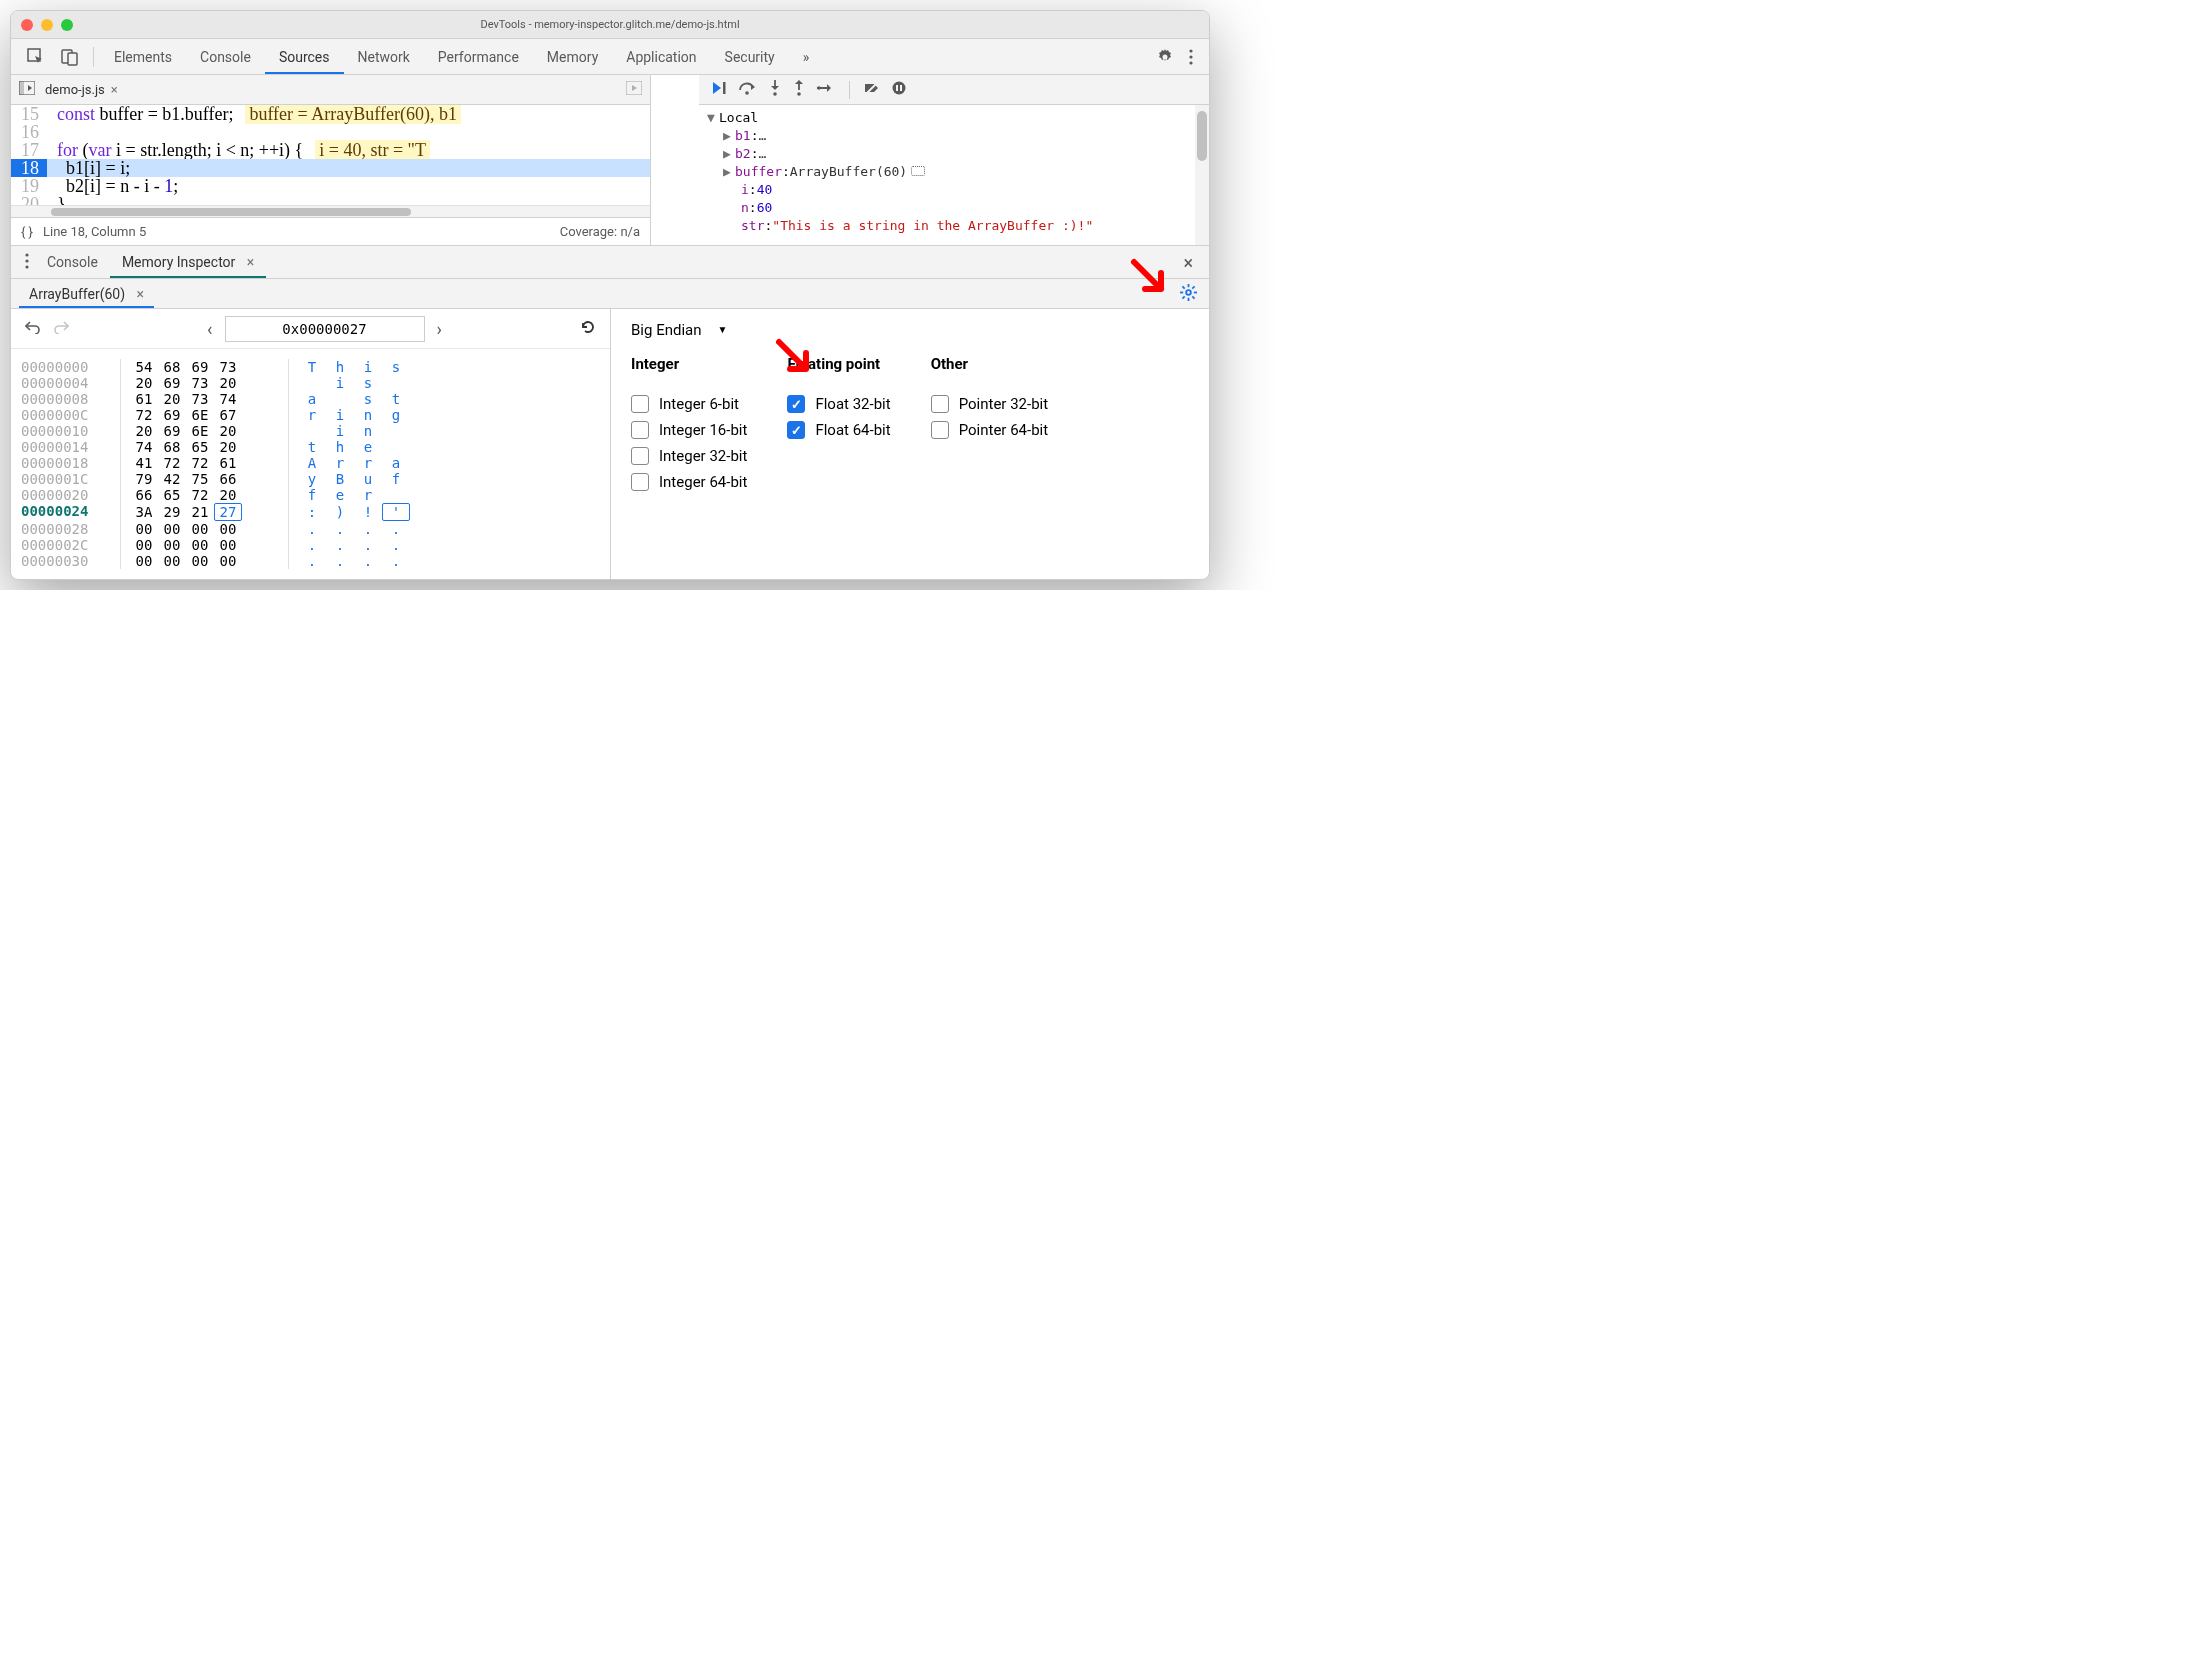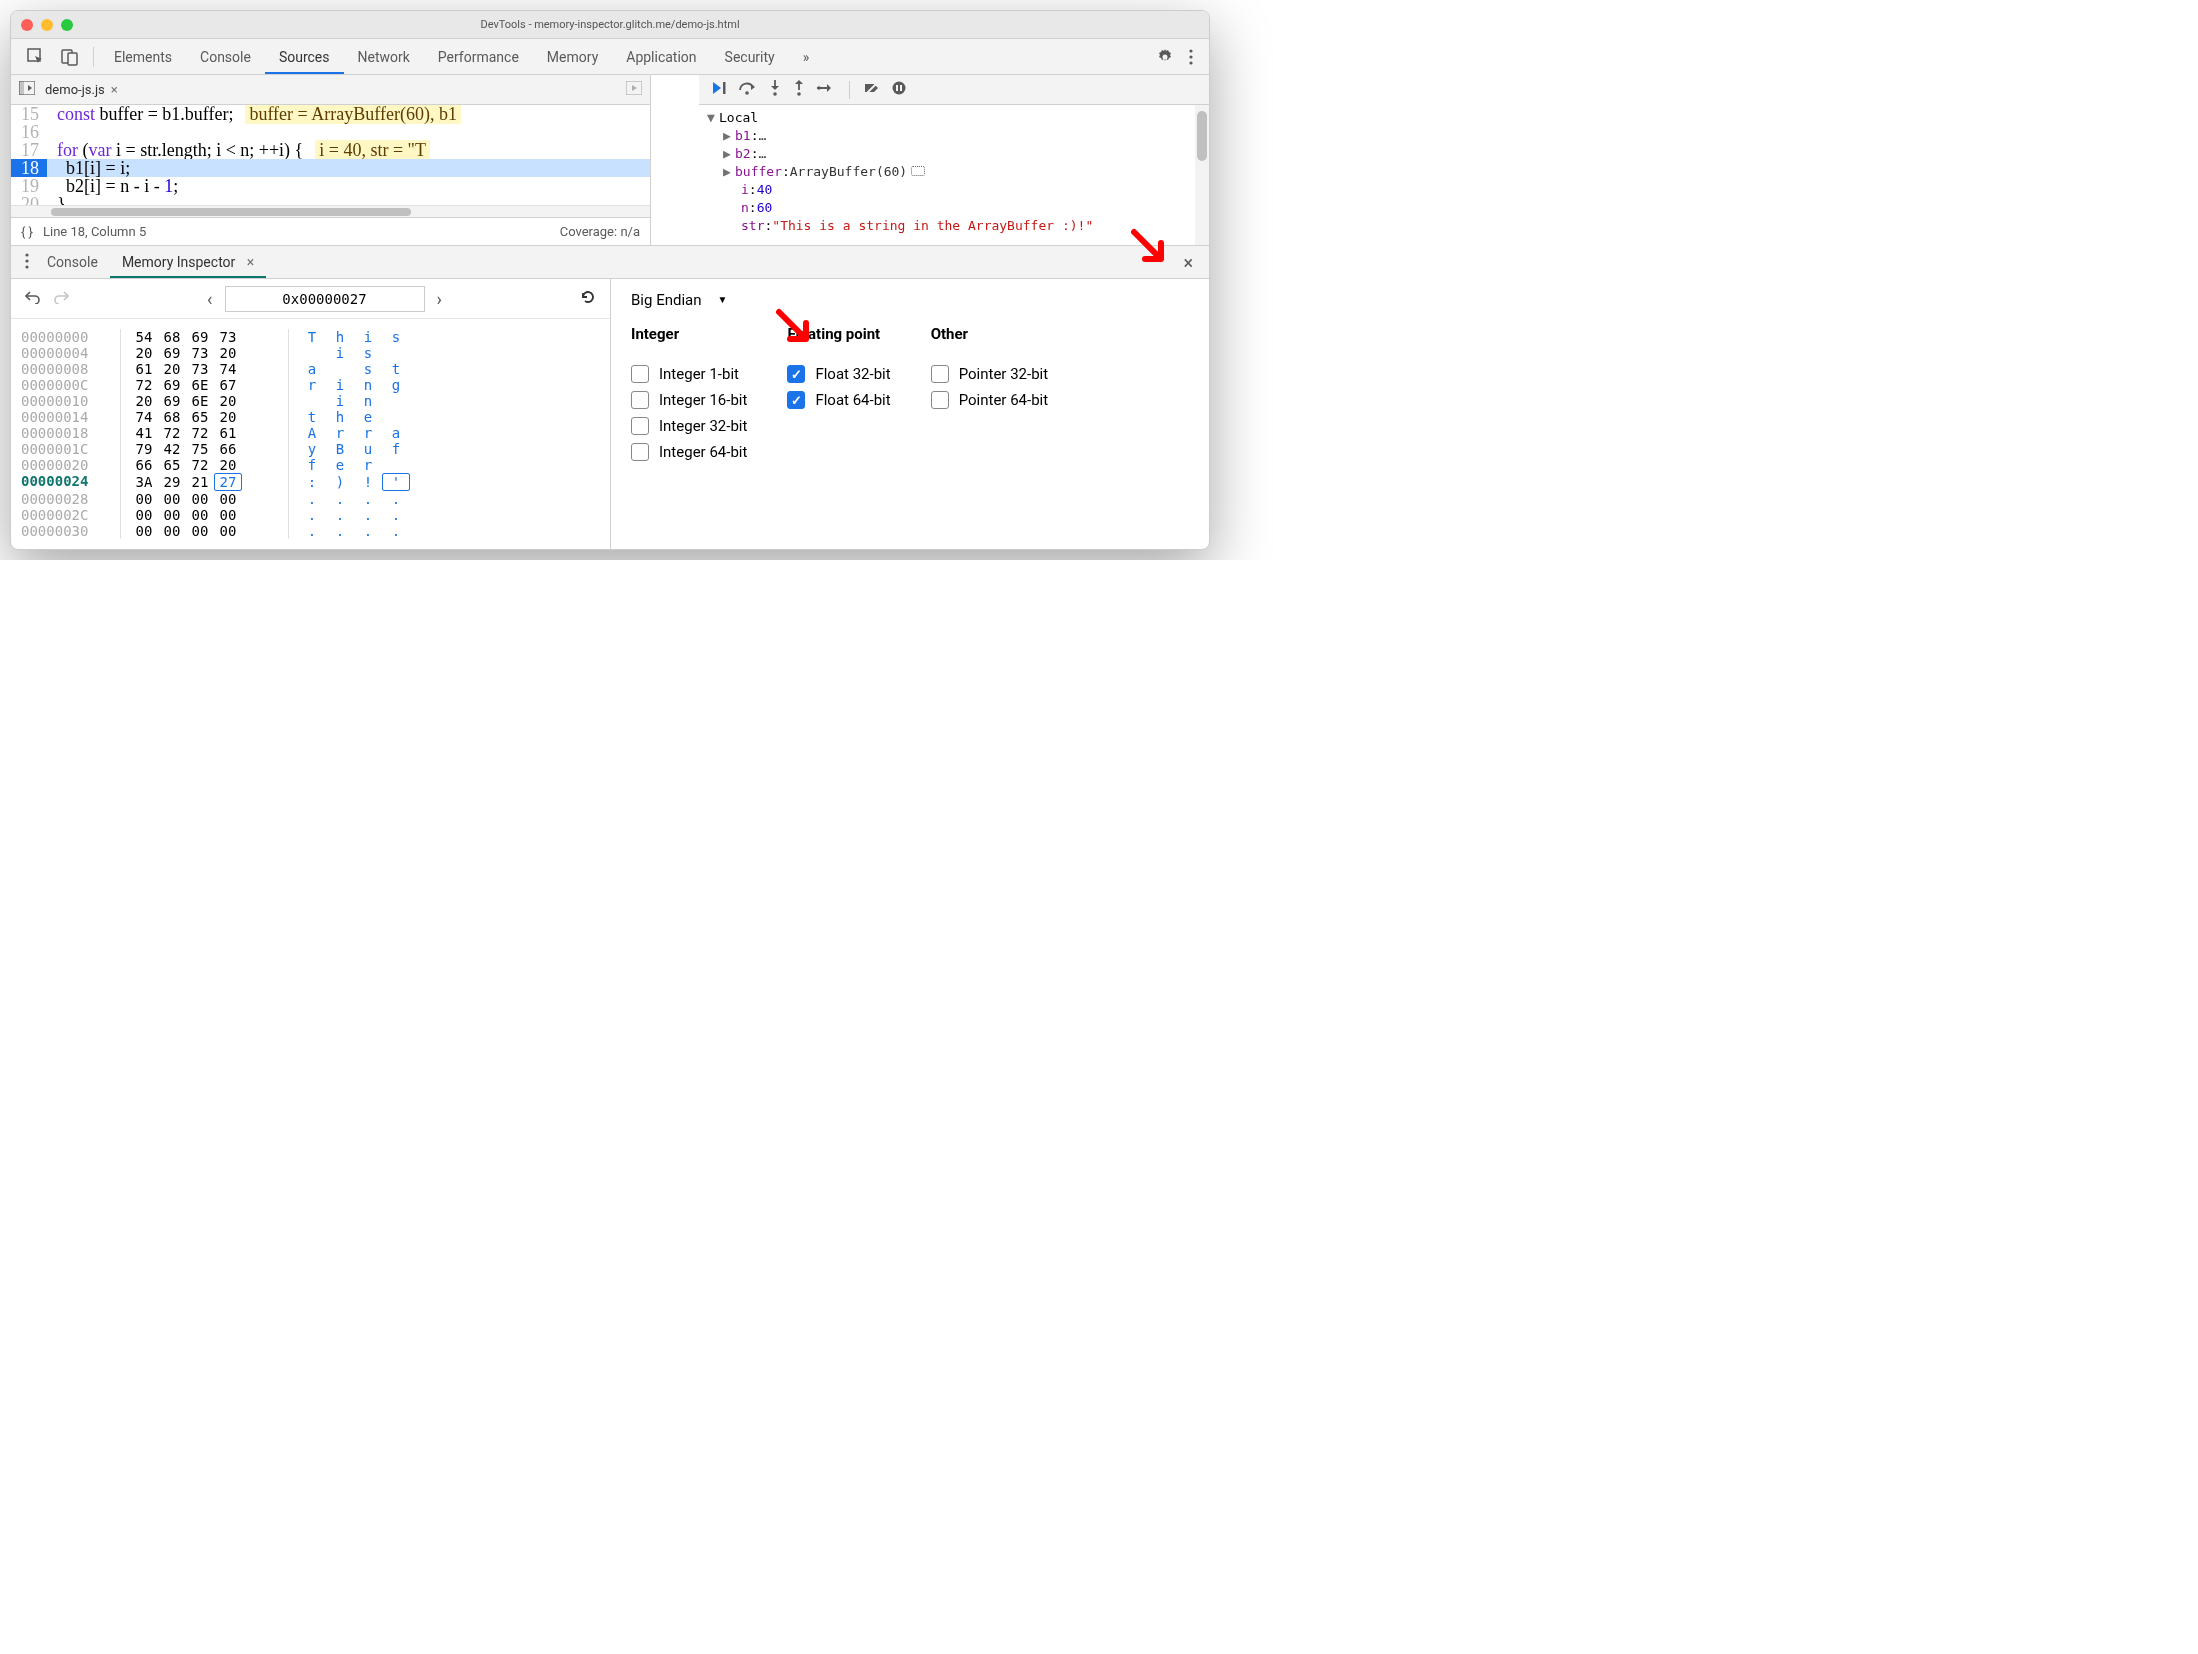--- a/index.html
+++ b/index.html
@@ -448,20 +448,42 @@
           <circle cx="2" cy="2" r="1.6" fill="#5a5a5a"></circle>
           <circle cx="2" cy="8" r="1.6" fill="#5a5a5a"></circle>
           <circle cx="2" cy="14" r="1.6" fill="#5a5a5a"></circle>
         </svg>
     </div>
     <div id="drawer-tabs-slot" style="display: contents;"><div class="dtab">Console</div><div class="dtab active">Memory Inspector <span class="close">×</span></div></div>
     <div class="spacer"></div>
     <div class="close-drawer">×</div>
   </div>
 
+  <div class="mi-tabs">
+    <div class="mitab">
+      <span>ArrayBuffer(60)</span>
+      <span class="close">×</span>
+    </div>
+    <div class="spacer"></div>
+    <div class="gear">
+      <svg width="17" height="17" viewBox="0 0 16 16">
+          <circle cx="8" cy="8" r="2.2" fill="none" stroke="#1a73e8" stroke-width="1.7"></circle>
+          <g stroke="#1a73e8" stroke-width="1.7">
+            <line x1="8" y1="0" x2="8" y2="3"></line>
+            <line x1="8" y1="13" x2="8" y2="16"></line>
+            <line x1="0" y1="8" x2="3" y2="8"></line>
+            <line x1="13" y1="8" x2="16" y2="8"></line>
+            <line x1="2.3" y1="2.3" x2="4.4" y2="4.4"></line>
+            <line x1="11.6" y1="11.6" x2="13.7" y2="13.7"></line>
+            <line x1="2.3" y1="13.7" x2="4.4" y2="11.6"></line>
+            <line x1="11.6" y1="4.4" x2="13.7" y2="2.3"></line>
+          </g>
+        </svg>
+    </div>
+  </div>
 
   <div class="mi-body">
     <div class="hex-pane">
       <div class="hex-toolbar">
         <div class="undo-redo">
           <span class="nav-icon">
             <svg width="16" height="14" viewBox="0 0 16 14">
                 <path d="M5 2 L1 6 L5 10" fill="none" stroke="#5a5a5a" stroke-width="1.6"></path>
                 <path d="M1 6 L10 6 A4 4 0 0 1 10 14" fill="none" stroke="#5a5a5a" stroke-width="1.6"></path>
               </svg>
@@ -541,21 +563,21 @@
       <div class="arrow-callout arrow-float">
         <svg class="arrow-svg" viewBox="0 0 40 40">
             <path d="M5 5 L32 32 M32 32 L32 16 M32 32 L16 32" stroke="#ff0000" stroke-width="6" fill="none" stroke-linecap="round"></path>
           </svg>
       </div>
       <div class="type-cols" id="type-cols">
           <div class="type-col">
             <h4>Integer</h4>
             <div class="chk-row">
               <span class="chk"></span>
-              <span>Integer 1-bit</span>
+              <span>Integer 6-bit</span>
             </div>
             <div class="chk-row">
               <span class="chk"></span>
               <span>Integer 16-bit</span>
             </div>
             <div class="chk-row">
               <span class="chk"></span>
               <span>Integer 32-bit</span>
             </div>
             <div class="chk-row">

